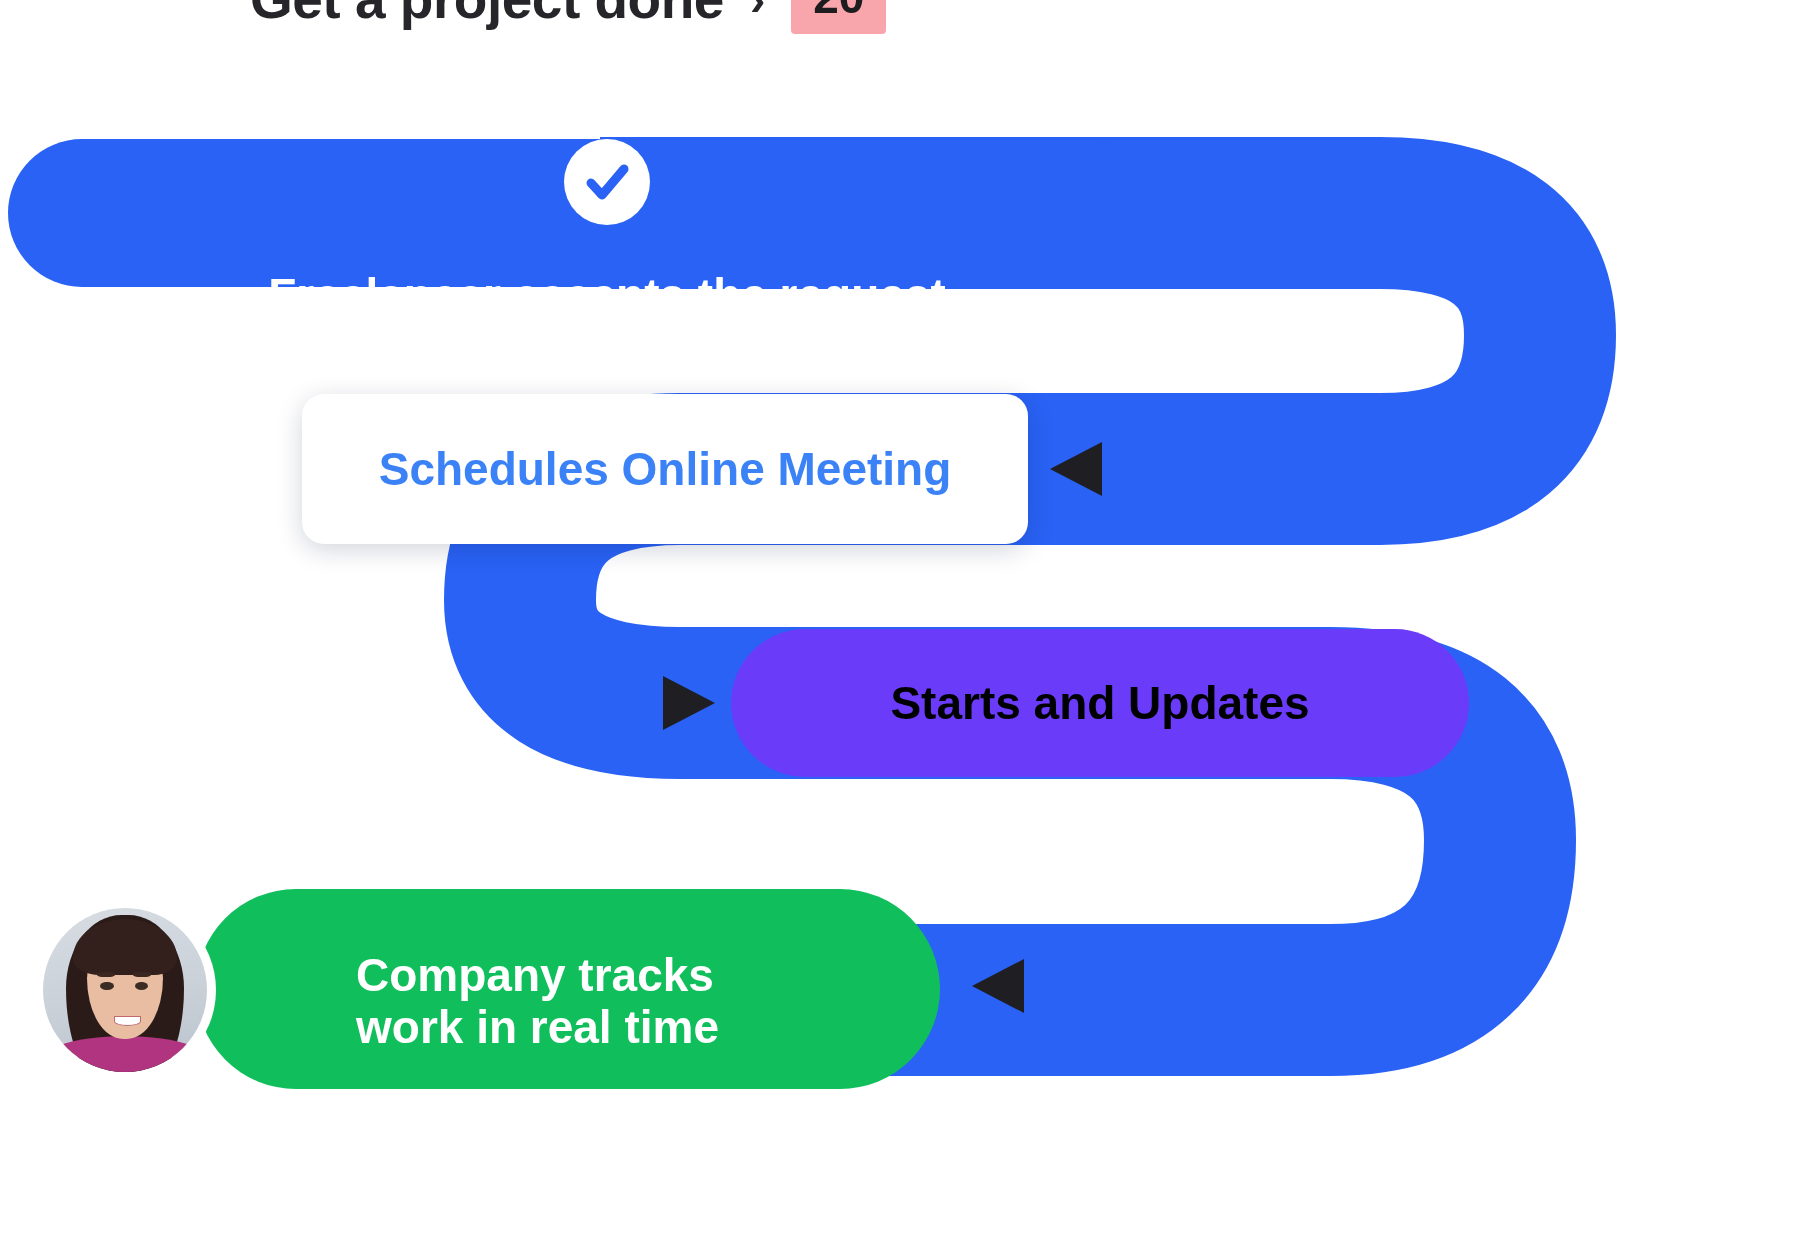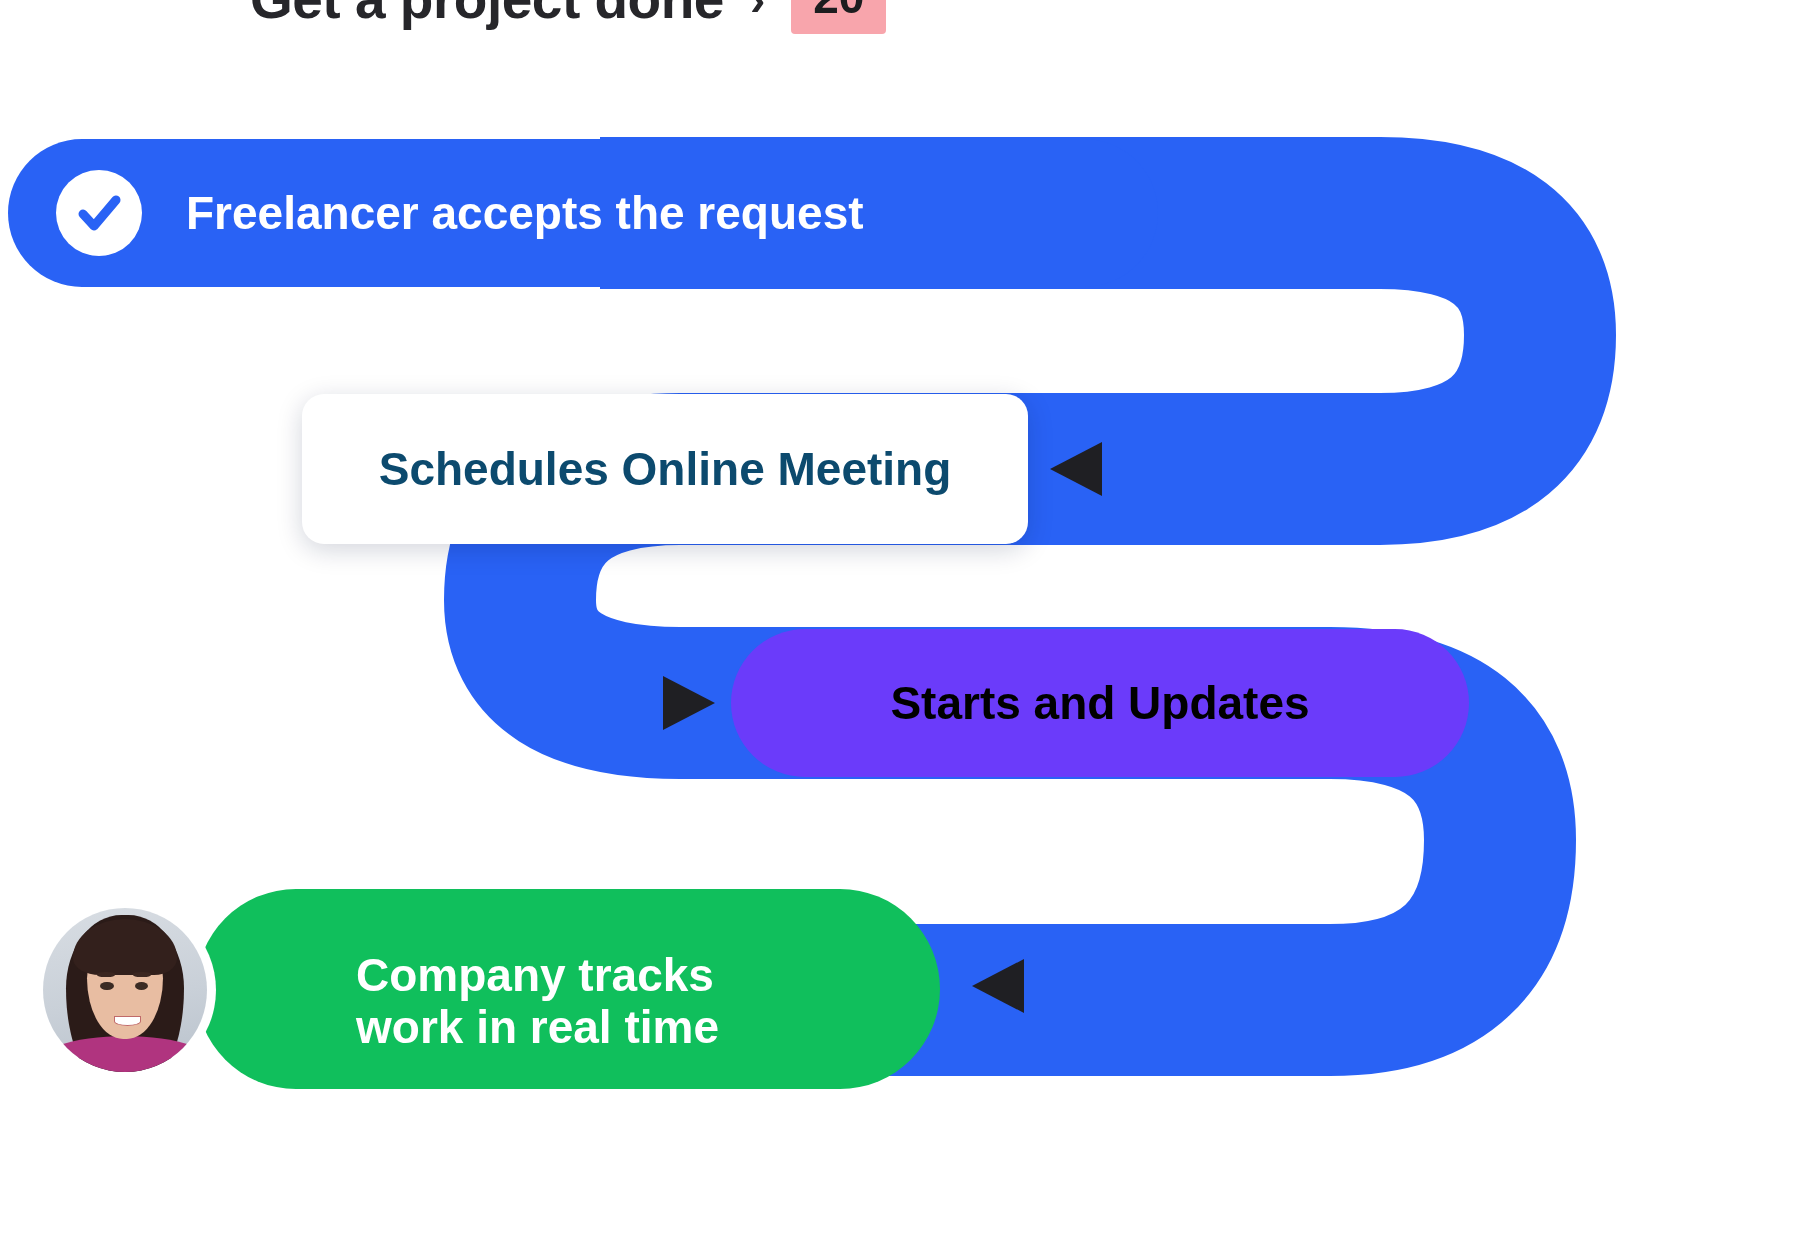--- a/index.html
+++ b/index.html
@@ -84,20 +84,21 @@
 
   
   #step-accepts {
     left: 8px;
     top: 139px;
     width: 1150px;
     height: 148px;
     background: #2962f5;
     padding-left: 48px;
     gap: 44px;
+    flex-direction: column;
   }
   #step-accepts .pill-label {
     color: #ffffff;
     font-size: 46px;
   }
   .check-badge {
     width: 86px;
     height: 86px;
     border-radius: 50%;
     background: #ffffff;
@@ -114,21 +115,21 @@
     top: 394px;
     width: 726px;
     height: 150px;
     background: #ffffff;
     border-radius: 22px;
     justify-content: center;
     box-shadow: 0 6px 26px rgba(10,20,60,0.18);
     z-index: 8;
   }
   #step-schedules .pill-label {
-    color: #0c4a6e;
+    color: #3b82f6;
     font-size: 46px;
     text-align: center;
   }
 
   
   #step-starts {
     left: 731px;
     top: 629px;
     width: 738px;
     height: 148px;

